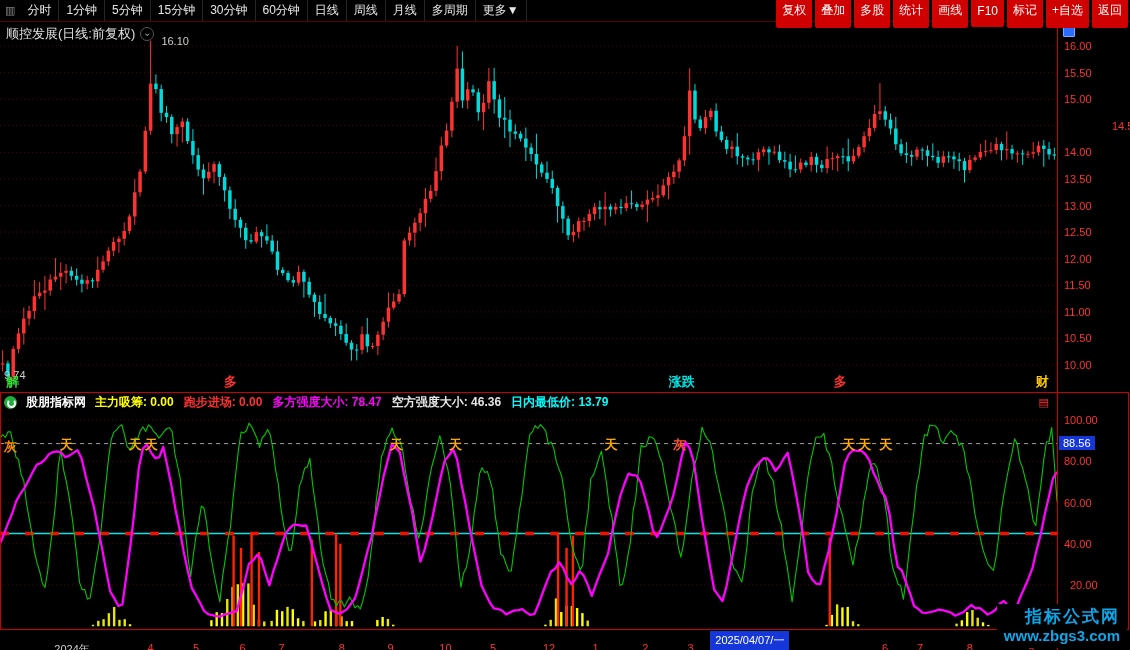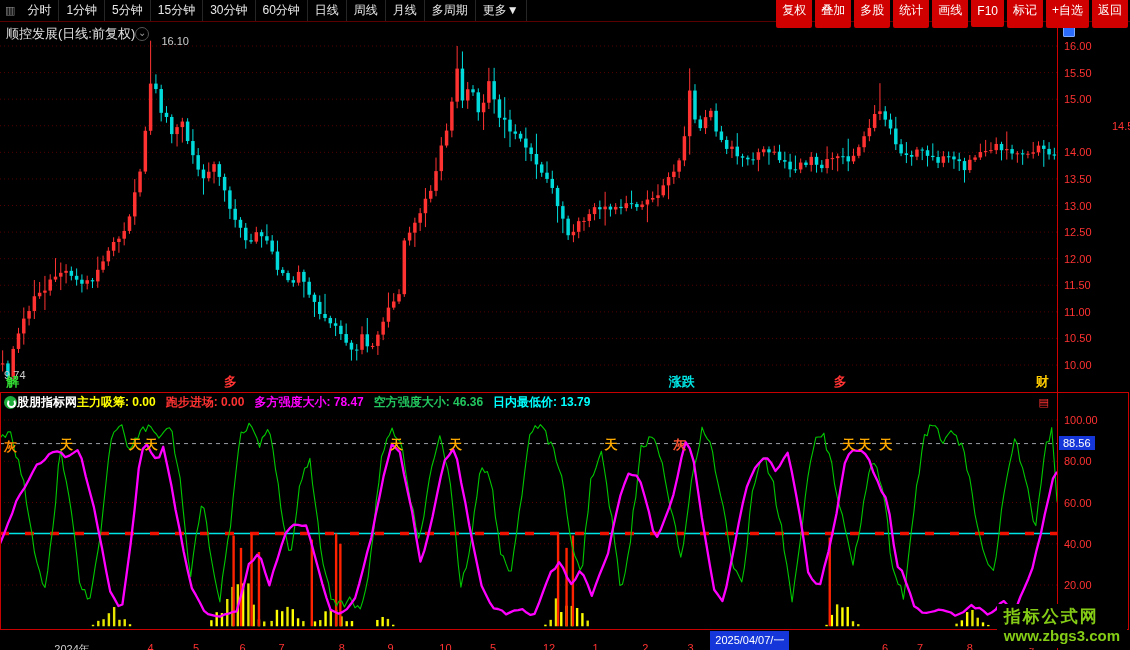--- a/index.html
+++ b/index.html
@@ -10,30 +10,30 @@
            border-bottom:1px solid #5a0000;display:flex;justify-content:space-between;
            align-items:center;z-index:6;box-sizing:border-box;}
   .menu-left{display:flex;align-items:center;height:100%;}
   .app-icon{color:#8a8a8a;font-size:11px;padding:0 5px;}
   .mi{padding:0 7px;font-size:12px;color:#e8e8e8;line-height:21px;cursor:pointer;
       border-right:1px solid #262626;white-space:nowrap;}
   .menu-right{display:flex;align-items:center;gap:3px;padding-right:2px;}
   .mb{background:#d00000;color:#fff;font-size:12px;padding:9px 6px;border-radius:2px;
       cursor:pointer;white-space:nowrap;}
   
-  .chart-title{position:absolute;top:25px;left:6px;z-index:4;display:flex;
+  .chart-title{position:absolute;top:25px;left:6px;z-index:4;display:flex;gap:5px;
                align-items:center;font-size:13px;color:#e0e0e0;}
   .chev{color:#999;font-size:10px;border:1px solid #555;border-radius:50%;width:12px;
         height:12px;line-height:10px;text-align:center;}
   svg{position:absolute;left:0;display:block;background:transparent;}
   #mainsvg{top:22px;}
   #indsvg{top:412px;}
   
   .ind-header{position:absolute;top:392px;left:0;width:1057px;height:20px;display:flex;
-              align-items:center;padding-left:4px;font-size:12px;z-index:6;
+              align-items:center;gap:9px;padding-left:4px;font-size:12px;z-index:6;
               box-sizing:border-box;}
   .logo{width:13px;height:13px;border-radius:50%;background:#1fae3c;display:inline-block;
         position:relative;flex:0 0 auto;}
   .logo::after{content:"";position:absolute;left:3px;top:3px;width:5px;height:5px;
         border-radius:50%;border:2px solid #fff;border-top-color:transparent;}
   .brand{color:#ffffff;font-weight:bold;}
   .fld{font-weight:bold;white-space:nowrap;}
   .tool{margin-left:auto;margin-right:8px;color:#ff3232;font-size:11px;}
   
   .xaxis{position:absolute;top:630px;left:0;width:1057px;height:20px;z-index:6;}
@@ -44,22 +44,22 @@
   
   .ycol{position:absolute;left:1057px;top:22px;width:73px;height:628px;
         border-left:1px solid #d00000;z-index:4;box-sizing:border-box;}
   .yl{position:absolute;left:6px;font-size:11px;color:#ff3232;white-space:nowrap;}
   .badge{position:absolute;left:1px;background:#1536d8;color:#fff;font-size:11px;
          padding:1px 4px;white-space:nowrap;}
   .win-icon{position:absolute;left:5px;top:3px;width:10px;height:10px;background:#2b6cff;
             border:1px solid #7fa8ff;border-radius:1px;}
   .panel-border{position:absolute;left:0;top:392px;width:1129px;height:238px;
                 border:1px solid #c80000;pointer-events:none;z-index:7;box-sizing:border-box;}
-  .watermark{position:absolute;right:3px;bottom:2px;background:#000;color:#84cc16;
-             text-align:left;z-index:9;padding:2px 7px;line-height:1.25;}
+  .watermark{position:absolute;right:3px;bottom:2px;background:#000;color:#0ea5e9;
+             text-align:right;z-index:9;padding:2px 7px;line-height:1.25;}
   .w1{font-size:17px;font-weight:bold;letter-spacing:2px;}
   .w2{font-size:15px;font-weight:bold;}
 </style>
 </head>
 <body>
 
 <div class="app">
 
   <div class="menubar">
     <div class="menu-left">
@@ -517,21 +517,21 @@
     <span class="chev">⌄</span>
   </div>
 
   <div class="ind-header">
     <span class="logo"></span>
     <span class="brand">股朋指标网</span>
     <span id="indfields" style="display:flex;gap:10px;">
         <span class="fld" style="color: rgb(255, 255, 0);">主力吸筹: 0.00</span>
         <span class="fld" style="color: rgb(255, 50, 50);">跑步进场: 0.00</span>
         <span class="fld" style="color: rgb(255, 0, 255);">多方强度大小: 78.47</span>
-        <span class="fld" style="color: #22c55e;">空方强度大小: 46.36</span>
+        <span class="fld" style="color: #e5e5e5;">空方强度大小: 46.36</span>
         <span class="fld" style="color: rgb(0, 255, 255); text-align: right;">日内最低价: 13.79</span>
       </span>
     <span class="tool">▤</span>
   </div>
 
   <svg id="indsvg" width="1057" height="218">
       <line x1="0" y1="8" x2="1057" y2="8" stroke="#550000" stroke-width="1" stroke-dasharray="1,3"></line>
       <line x1="0" y1="49.25" x2="1057" y2="49.25" stroke="#550000" stroke-width="1" stroke-dasharray="1,3"></line>
       <line x1="0" y1="90.5" x2="1057" y2="90.5" stroke="#550000" stroke-width="1" stroke-dasharray="1,3"></line>
       <line x1="0" y1="131.75" x2="1057" y2="131.75" stroke="#550000" stroke-width="1" stroke-dasharray="1,3"></line>
@@ -666,21 +666,21 @@
       <span class="yl" style="top: 204.095px;">12.50</span>
       <span class="yl" style="top: 230.68px;">12.00</span>
       <span class="yl" style="top: 257.265px;">11.50</span>
       <span class="yl" style="top: 283.85px;">11.00</span>
       <span class="yl" style="top: 310.435px;">10.50</span>
       <span class="yl" style="top: 337.02px;">10.00</span>
       <span class="yl" style="top: 392px;">100.00</span>
       <span class="yl" style="top: 433.25px;">80.00</span>
       <span class="yl" style="top: 474.5px;">60.00</span>
       <span class="yl" style="top: 515.75px;">40.00</span>
-      <span class="yl" style="top: 557px;">20.00</span>
+      <span class="yl" style="top: 557px; margin-left: 6px;">20.00</span>
       <span class="badge" style="top: 413.595px;">88.56</span>
     </div>
 
   <div class="panel-border"></div>
 
   <div class="watermark">
     <div class="w1">指标公式网</div>
     <div class="w2">www.zbgs3.com</div>
   </div>
 

